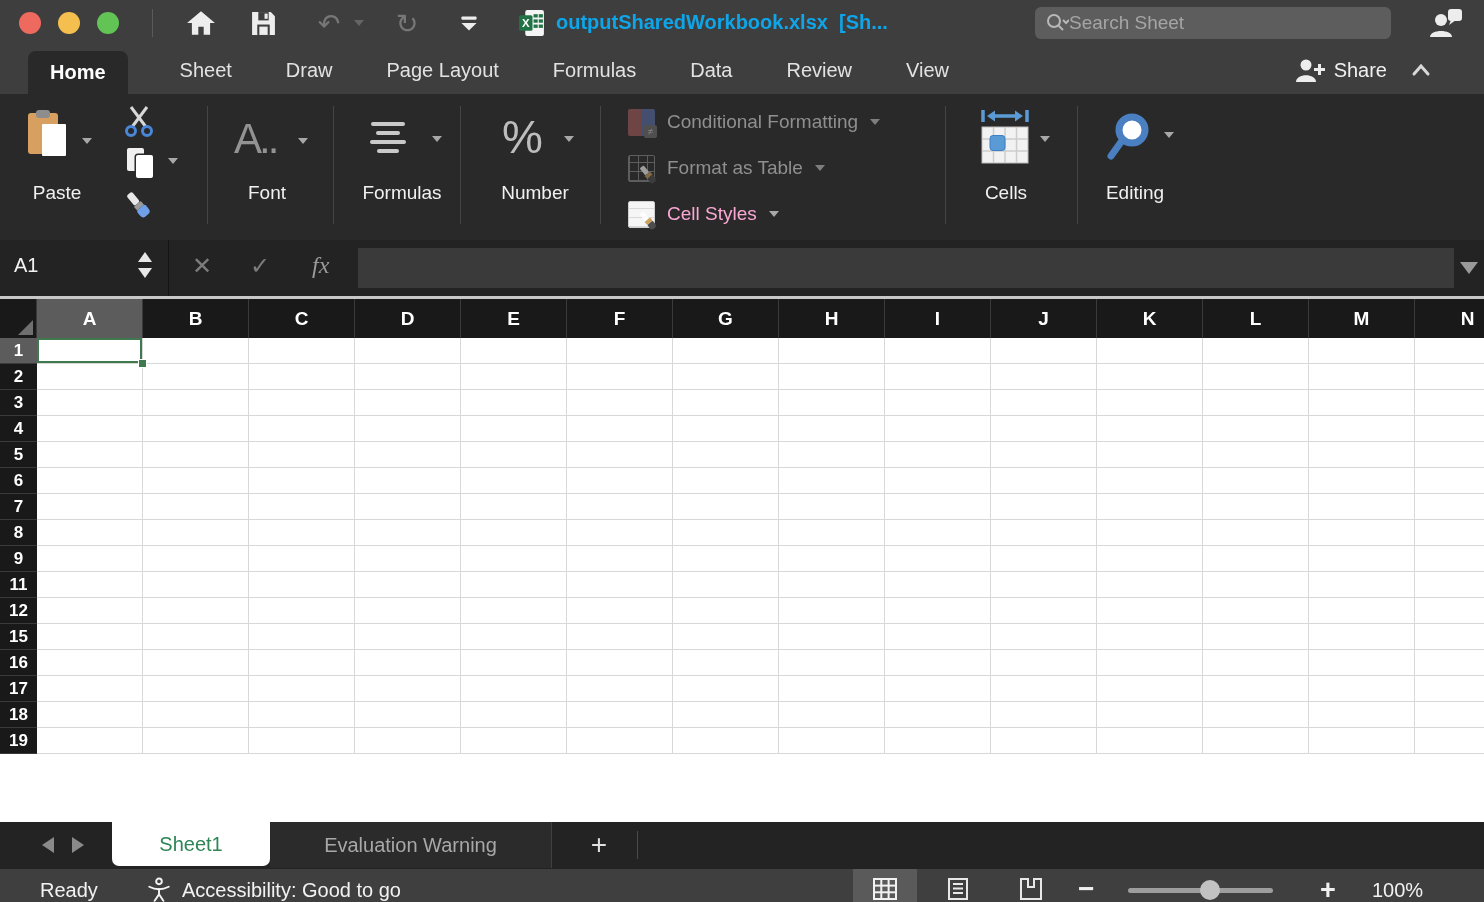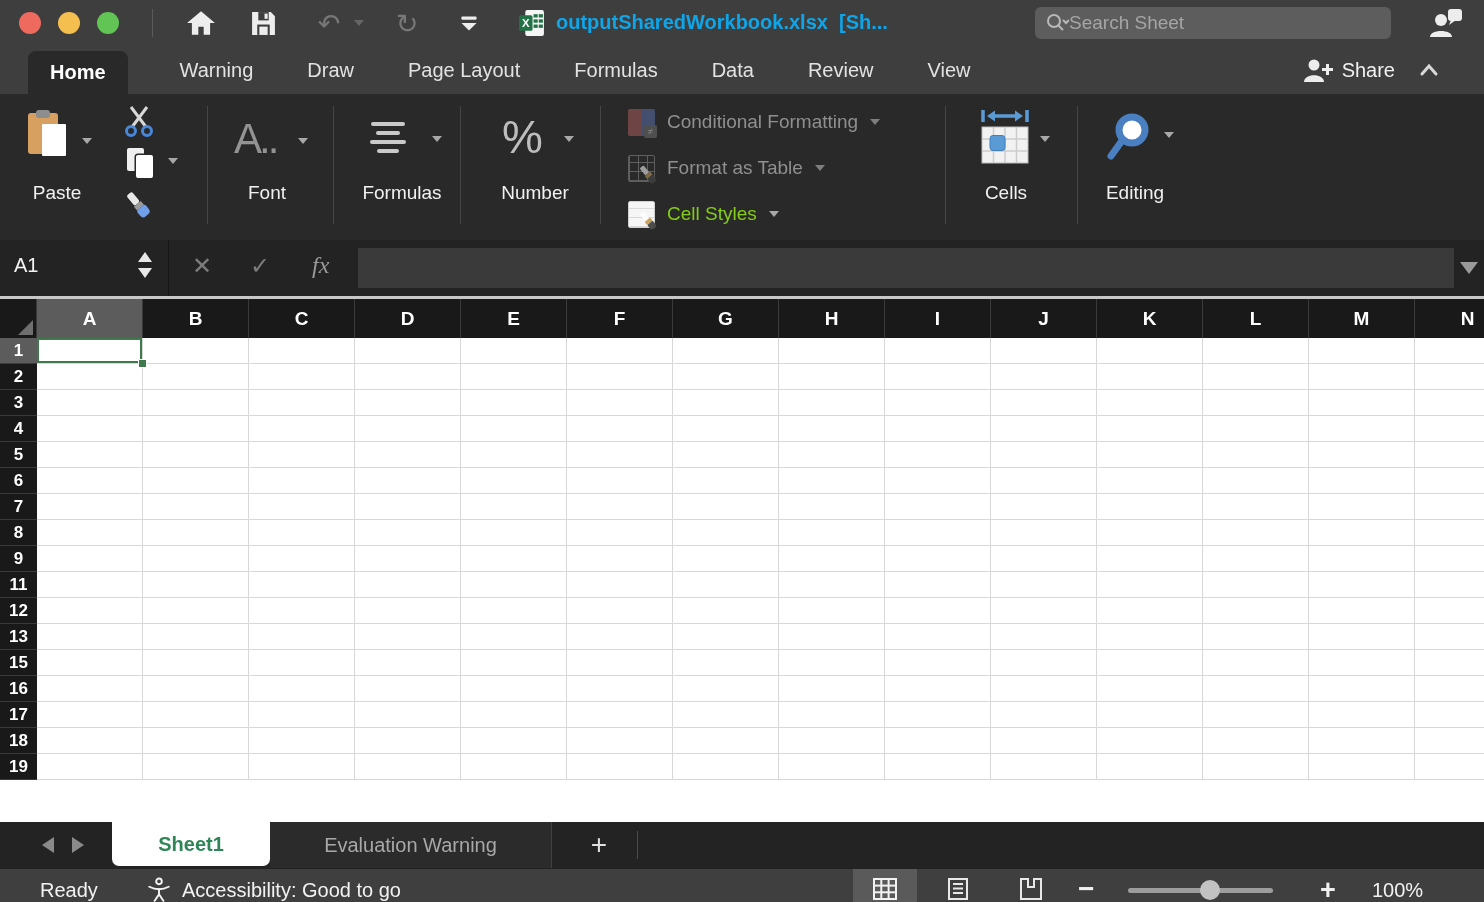--- a/index.html
+++ b/index.html
@@ -24,34 +24,34 @@
     font-size:19px; color:#86efac; font-family:"Liberation Sans",sans-serif; }
   .searchbox input::placeholder { color:#a5a5a5; }
   .undo-glyph { font-family:"DejaVu Sans",sans-serif; font-size:27px; color:#9a9a9a; line-height:1; }
 
   
   .tabrow { position:absolute; top:46px; left:0; width:100%; height:48px; background:#3e3e3e; }
   .tabs { position:absolute; left:28px; top:0; height:48px; display:flex; gap:50px; align-items:stretch; }
   .rtab { display:flex; align-items:center; font-size:20px; color:#e2e2e2; cursor:default; padding:0 2px; }
   .rtab.active { background:#292929; border-radius:8px 8px 0 0; margin-top:5px; padding:0 22px;
     font-weight:bold; color:#ffffff; align-items:center; }
-  .share { position:absolute; right:44px; top:0; height:48px; display:flex; align-items:center; gap:9px; }
+  .share { position:absolute; right:52px; top:0; height:48px; display:flex; align-items:center; gap:9px; }
   .share-label { font-size:20px; color:#f0f0f0; }
 
   
   .ribbon { position:absolute; top:94px; left:0; width:100%; height:146px; background:#292929; }
   .rdiv { position:absolute; top:12px; height:118px; width:1px; background:#454545; }
   .glabel { position:absolute; top:88px; font-size:19px; color:#f0f0f0; text-align:center; }
   .caret { width:0; height:0; border-left:5px solid transparent; border-right:5px solid transparent;
     border-top:6px solid #a8a8a8; }
   .caret.dim { border-top-color:#7e7e7e; }
   .styles-row { position:absolute; left:628px; height:40px; display:flex; align-items:center; gap:12px; }
   .styles-label { font-size:19px; }
   .dimtext { color:#8f8f8f; }
-  .britext { color:#84cc16; }
+  .britext { color:#f9a8d4; }
 
   
   .clipboard { position:relative; width:38px; height:46px; }
   .clipboard .board { position:absolute; left:0; top:3px; width:30px; height:41px; background:#d8a060; border-radius:3px; }
   .clipboard .clip { position:absolute; left:8px; top:0; width:14px; height:8px; background:#8d8d8d; border-radius:3px; }
   .clipboard .page { position:absolute; right:0; bottom:0; width:24px; height:32px; background:#ffffff; border-radius:1px; }
   
   .copyic { position:relative; width:26px; height:30px; }
   .copyic .p1 { position:absolute; left:0; top:0; width:17px; height:23px; background:#f0f0f0; border-radius:2px; }
   .copyic .p2 { position:absolute; right:0; bottom:0; width:17px; height:23px; background:#ffffff;
@@ -118,21 +118,21 @@
   .cell.selcell { box-shadow:inset 0 0 0 2px var(--sel-green,#3e7a4e); z-index:2; }
   .cell.selcell .handle { position:absolute; right:-5px; bottom:-5px; width:9px; height:9px;
     background:var(--sel-green,#3e7a4e); border:1px solid #ffffff; z-index:3; }
 
   
   .sheetbar { position:absolute; top:822px; left:0; width:100%; height:46px; background:#232323; }
   .navtri { position:absolute; top:15px; width:0; height:0; }
   .navtri.left { border-top:8px solid transparent; border-bottom:8px solid transparent; border-right:12px solid #8a8a8a; }
   .navtri.right { border-top:8px solid transparent; border-bottom:8px solid transparent; border-left:12px solid #8a8a8a; }
   .stab { position:absolute; top:0; height:44px; display:flex; align-items:center; justify-content:center; font-size:20px; }
-  .stab.active { background:#ffffff; border-radius:0 0 7px 7px; color:var(--sheet-green,#2e8555); font-weight:bold; }
+  .stab.active { background:#ffffff; border-radius:0 0 7px 7px; color:var(--sheet-green,#2e8555); font-weight:normal; }
   .stab.inactive { background:#2b2b2b; height:46px; color:#a8a8a8; border-right:1px solid #404040; }
   .addtab { position:absolute; left:575px; top:0; width:48px; height:46px; color:#e0e0e0; font-size:28px;
     display:flex; align-items:center; justify-content:center; }
   .sb-div { position:absolute; left:637px; top:9px; width:1px; height:28px; background:#4a4a4a; }
 
   
   .statusbar { position:absolute; top:868px; left:0; width:100%; height:34px; background:#3f3f3f;
     border-top:1px solid #222222; overflow:hidden; }
   .sb-text { position:absolute; top:10px; font-size:20px; color:#f2f2f2; white-space:nowrap; }
   .viewbtn { position:absolute; top:0; height:34px; display:flex; align-items:flex-start; justify-content:center; padding-top:8px; }
@@ -214,21 +214,21 @@
         <path d="M23 13 L21 18 L28 13 Z" fill="#ededed"></path>
         <circle cx="13" cy="13" r="6" fill="#ededed"></circle>
         <path d="M2 30 C2 22 24 22 24 30 Z" fill="#ededed"></path>
       </svg>
     </div>
   </div>
 
   <div class="tabrow">
     <div class="tabs">
         <div class="rtab active">Home</div>
-        <div class="rtab">Warning</div>
+        <div class="rtab">Sheet</div>
         <div class="rtab">Draw</div>
         <div class="rtab">Page Layout</div>
         <div class="rtab">Formulas</div>
         <div class="rtab">Data</div>
         <div class="rtab">Review</div>
         <div class="rtab">View</div>
       </div>
     <div class="share">
       <svg width="30" height="26" viewBox="0 0 30 26">
         <circle cx="11" cy="8" r="5.5" fill="#ededed"></circle>
@@ -592,37 +592,20 @@
           <div class="cell"></div>
           <div class="cell"></div>
           <div class="cell"></div>
           <div class="cell"></div>
           <div class="cell"></div>
           <div class="cell"></div>
           <div class="cell"></div>
           <div class="cell"></div>
         </div>
         <div class="grow">
-          <div class="rh">13</div>
-          <div class="cell"></div>
-          <div class="cell"></div>
-          <div class="cell"></div>
-          <div class="cell"></div>
-          <div class="cell"></div>
-          <div class="cell"></div>
-          <div class="cell"></div>
-          <div class="cell"></div>
-          <div class="cell"></div>
-          <div class="cell"></div>
-          <div class="cell"></div>
-          <div class="cell"></div>
-          <div class="cell"></div>
-          <div class="cell"></div>
-        </div>
-        <div class="grow">
           <div class="rh">15</div>
           <div class="cell"></div>
           <div class="cell"></div>
           <div class="cell"></div>
           <div class="cell"></div>
           <div class="cell"></div>
           <div class="cell"></div>
           <div class="cell"></div>
           <div class="cell"></div>
           <div class="cell"></div>

